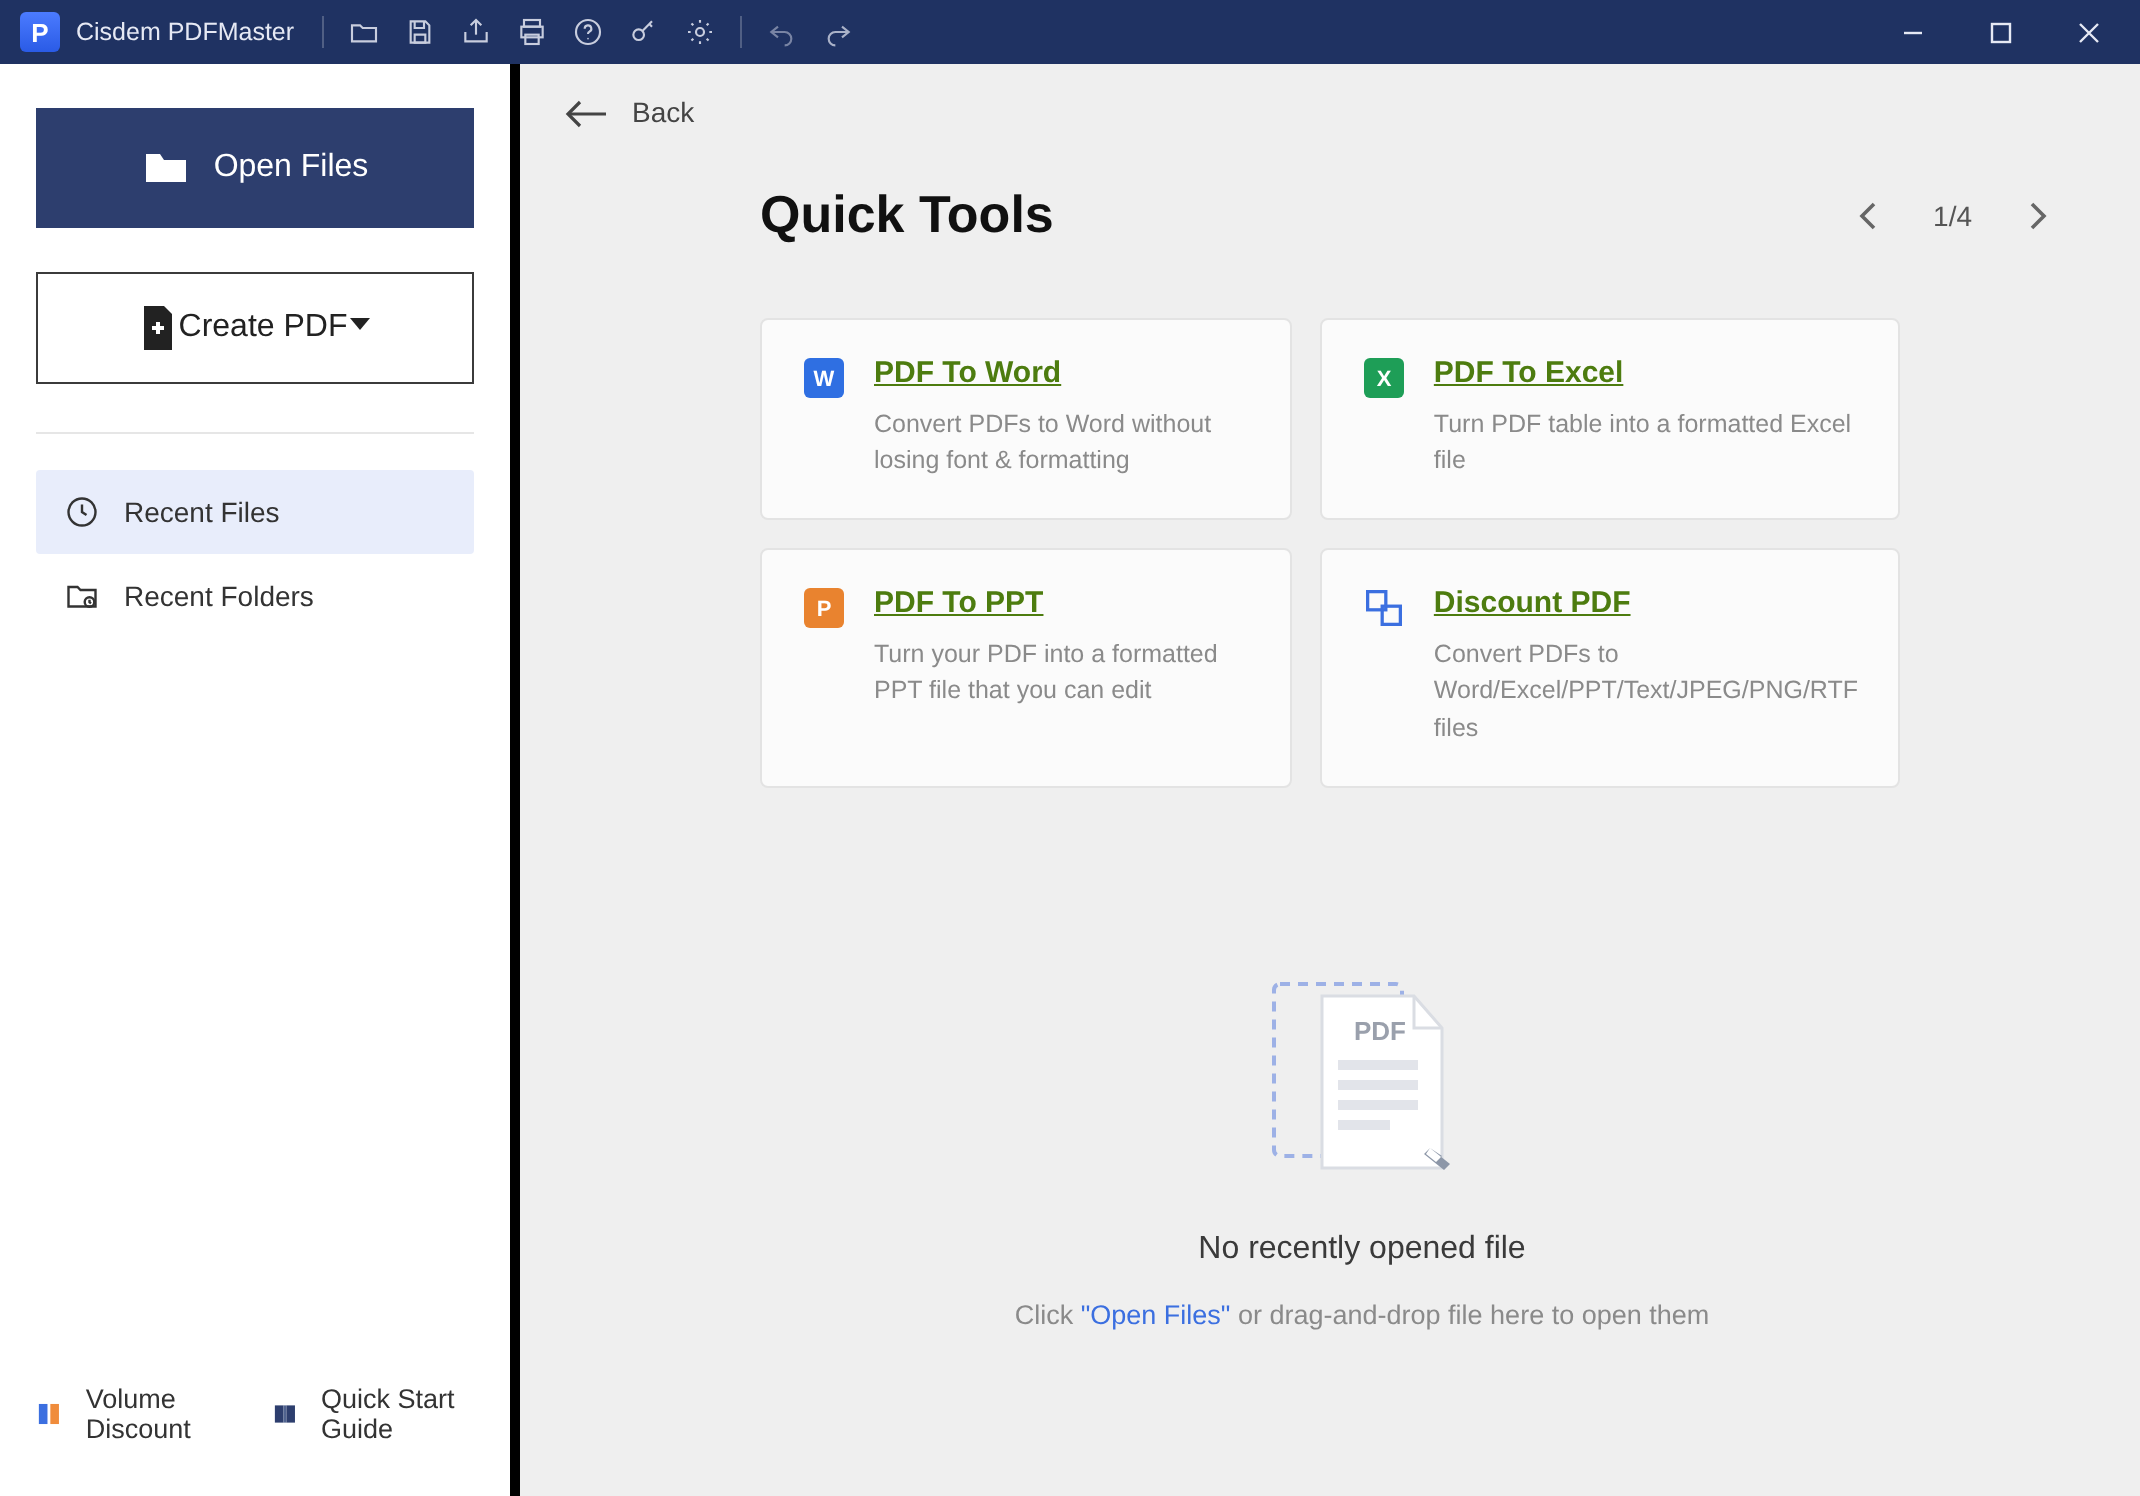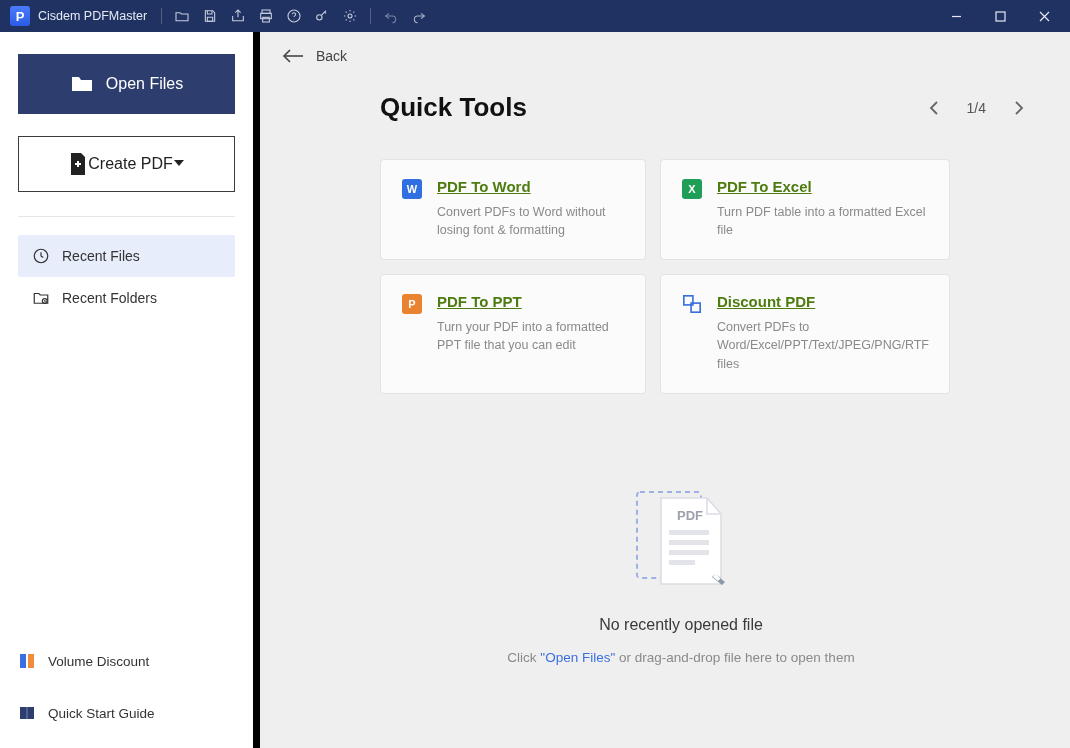--- a/index.html
+++ b/index.html
@@ -28,21 +28,21 @@
 .titlebar .tb-btn svg { width:16px; height:16px; stroke:#e6e9f4; fill:none; stroke-width:1.6; }
 .titlebar .spacer { flex:1; }
 .titlebar .win-btn { width:44px; height:32px; display:flex; align-items:center; justify-content:center; cursor:pointer; }
 .titlebar .win-btn svg { width:11px; height:11px; stroke:#e6e9f4; fill:none; stroke-width:1.2; }
 
 
 .main { flex:1; display:flex; min-height:0; }
 
 
 .sidebar {
-  width: 260px; background:#fff; border-right:7px solid #000000;
+  width: 260px; background:#fff; border-right:5px solid #000000;
   display:flex; flex-direction:column; padding: 22px 18px 20px 18px;
 }
 .btn-primary {
   height:60px; background:#2d3e6e; color:#fff; border:none;
   display:flex; align-items:center; justify-content:center; gap:12px;
   font-size:16px; cursor:pointer;
 }
 .btn-primary svg { width:24px; height:20px; fill:#fff; }
 .btn-outline {
   margin-top:22px; height:56px; background:#fff; color:#222;
@@ -53,28 +53,28 @@
 .btn-outline .doc-plus svg { width:20px; height:24px; }
 .btn-outline .caret svg { width:12px; height:12px; }
 .hr { height:1px; background:#e6e6e6; margin:24px 0 18px 0; }
 .side-item {
   display:flex; align-items:center; gap:12px; padding:12px 14px;
   font-size:14px; color:#333; cursor:pointer; border-radius:2px;
 }
 .side-item.active { background:#e8edfb; }
 .side-item svg { width:18px; height:18px; stroke:#333; fill:none; stroke-width:1.6; }
 
-.sidebar .bottom { margin-top:auto; display:flex; flex-direction:column; gap:34px; padding-bottom:6px; }
+.sidebar .bottom { margin-top:auto; display:flex; flex-direction:row; gap:20px; padding-bottom:6px; }
 .side-link { display:flex; align-items:center; gap:12px; font-size:13.5px; color:#333; cursor:pointer; }
 .side-link svg { width:18px; height:18px; }
 
 
 .content { flex:1; background:#efefef; display:flex; flex-direction:column; min-width:0; }
 .topline { display:flex; align-items:center; gap:14px; padding:16px 22px 0 22px; color:#444; }
-.topline .back { display:flex; align-items:center; gap:12px; cursor:pointer; font-size:14px; }
+.topline .back { display:flex; align-items:flex-end; gap:12px; cursor:pointer; font-size:14px; }
 .topline .back svg{ width:22px; height:14px; stroke:#444; fill:none; stroke-width:1.6; }
 
 .header-row{
   display:flex; align-items:center; justify-content:space-between;
   padding: 28px 40px 0 120px;
 }
 .header-row h1{ font-size:26px; font-weight:700; color:#111; }
 .pager{ display:flex; align-items:center; gap:22px; color:#555; }
 .pager .nav{ width:22px; height:22px; display:flex; align-items:center; justify-content:center; cursor:pointer; }
 .pager .nav svg{ width:10px; height:14px; stroke:#666; fill:none; stroke-width:1.8; }

